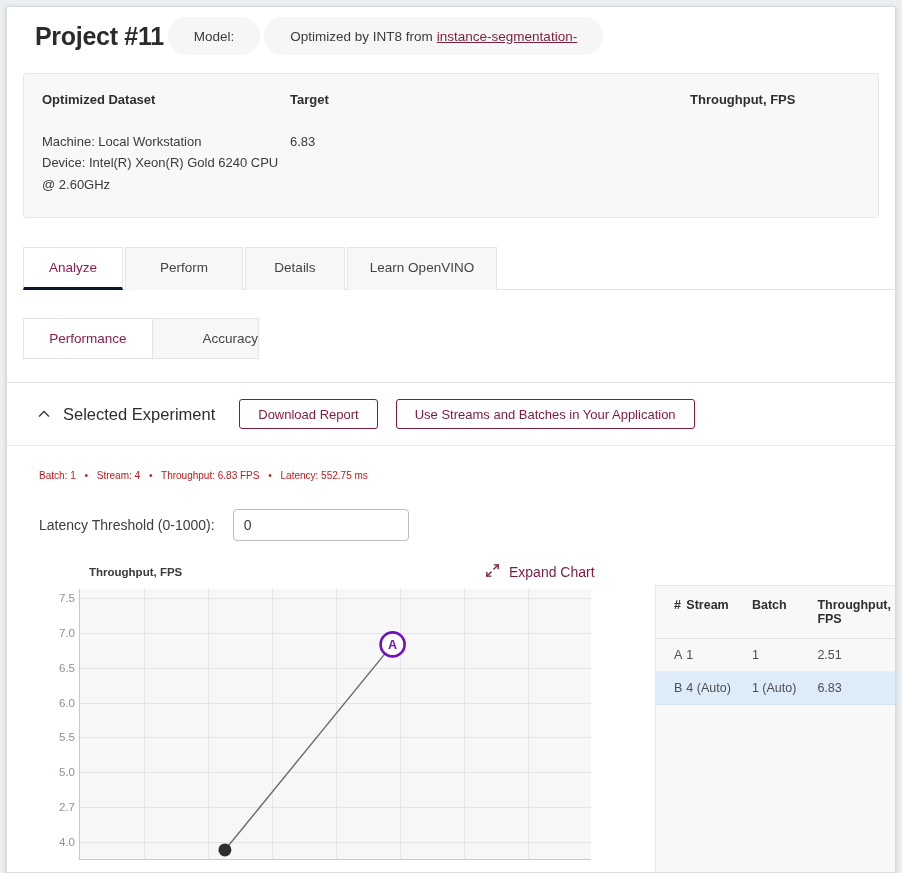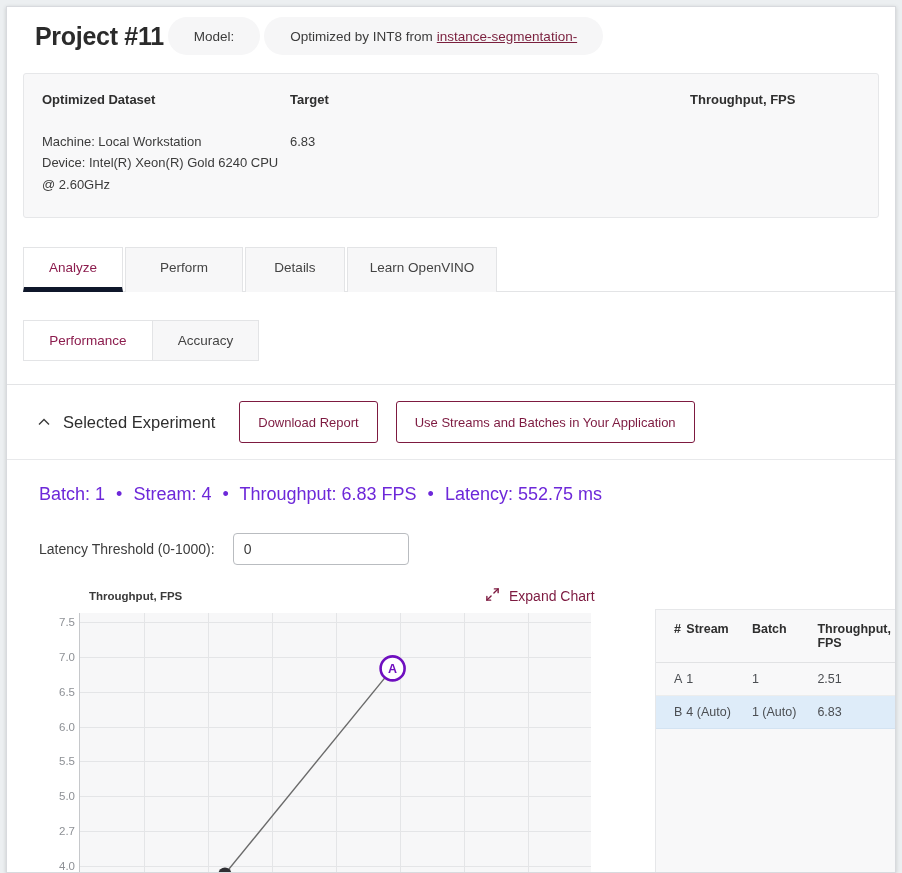--- a/index.html
+++ b/index.html
@@ -103,39 +103,39 @@
     top: 1px;
     cursor: pointer;
   }
   .tab.w1 { width: 100px; }
   .tab.w2 { width: 118px; }
   .tab.w3 { width: 100px; }
   .tab.w4 { width: 150px; }
   .tab.active {
     background: #ffffff;
     color: #8c1d4e;
-    border-bottom: 5px solid #0f172a;
+    border-bottom: 3px solid #0f172a;
   }
 
   
   .subtabs {
     display: flex;
     margin: 28px 0 0 16px;
   }
   .subtab {
     border: 1px solid #e3e4e6;
     background: #f7f7f8;
     font-size: 13.5px;
     color: #444;
     padding: 12px 0;
     text-align: center;
     cursor: pointer;
   }
   .subtab.sa { width: 130px; }
-  .subtab.sb { width: 106px; border-left: none; }
+  .subtab.sb { width: 106px; border-left: none; text-align: right; }
   .subtab.active { background: #ffffff; color: #8c1d4e; }
 
   .divider {
     margin-top: 23px;
     border-top: 1px solid #e3e4e6;
   }
 
   
   .exp-bar {
     display: flex;
@@ -153,33 +153,33 @@
     font-size: 16.5px;
     color: #2e2e2e;
     margin-right: 24px;
   }
   .btn-outline {
     border: 1px solid #7d1a40;
     color: #7d1a40;
     background: #ffffff;
     border-radius: 3px;
     font-size: 13px;
-    height: 42px;
+    height: 30px;
     padding: 0 18px;
     font-family: "Liberation Sans", sans-serif;
     cursor: pointer;
     white-space: nowrap;
   }
   .btn-outline + .btn-outline { margin-left: 18px; }
 
   
   .stats-line {
     padding: 24px 0 0 32px;
-    font-size: 18px;
-    color: #6d28d9;
+    font-size: 10px;
+    color: #b91c1c;
   }
   .stats-line .sep { padding: 0 6px; }
 
   .thresh-row {
     display: flex;
     align-items: center;
     padding: 28px 0 0 32px;
   }
   .thresh-label {
     font-size: 14px;

